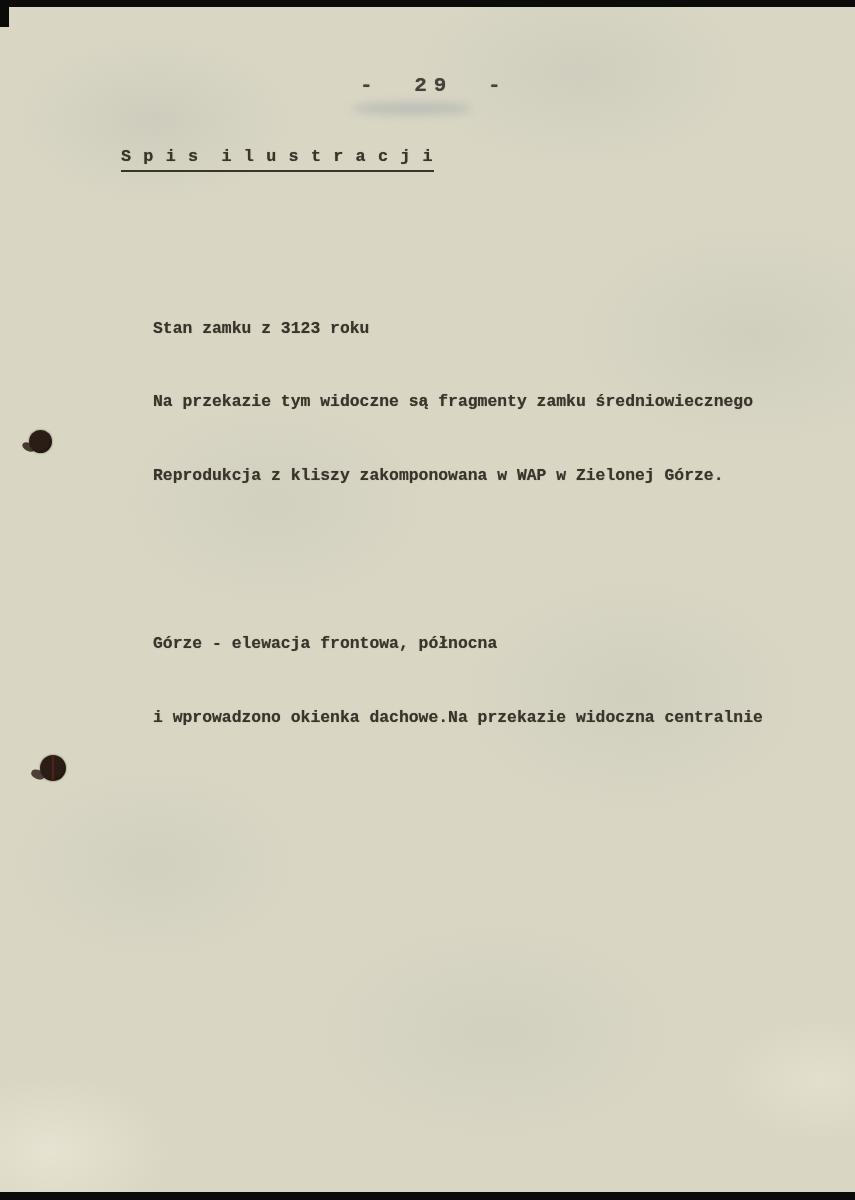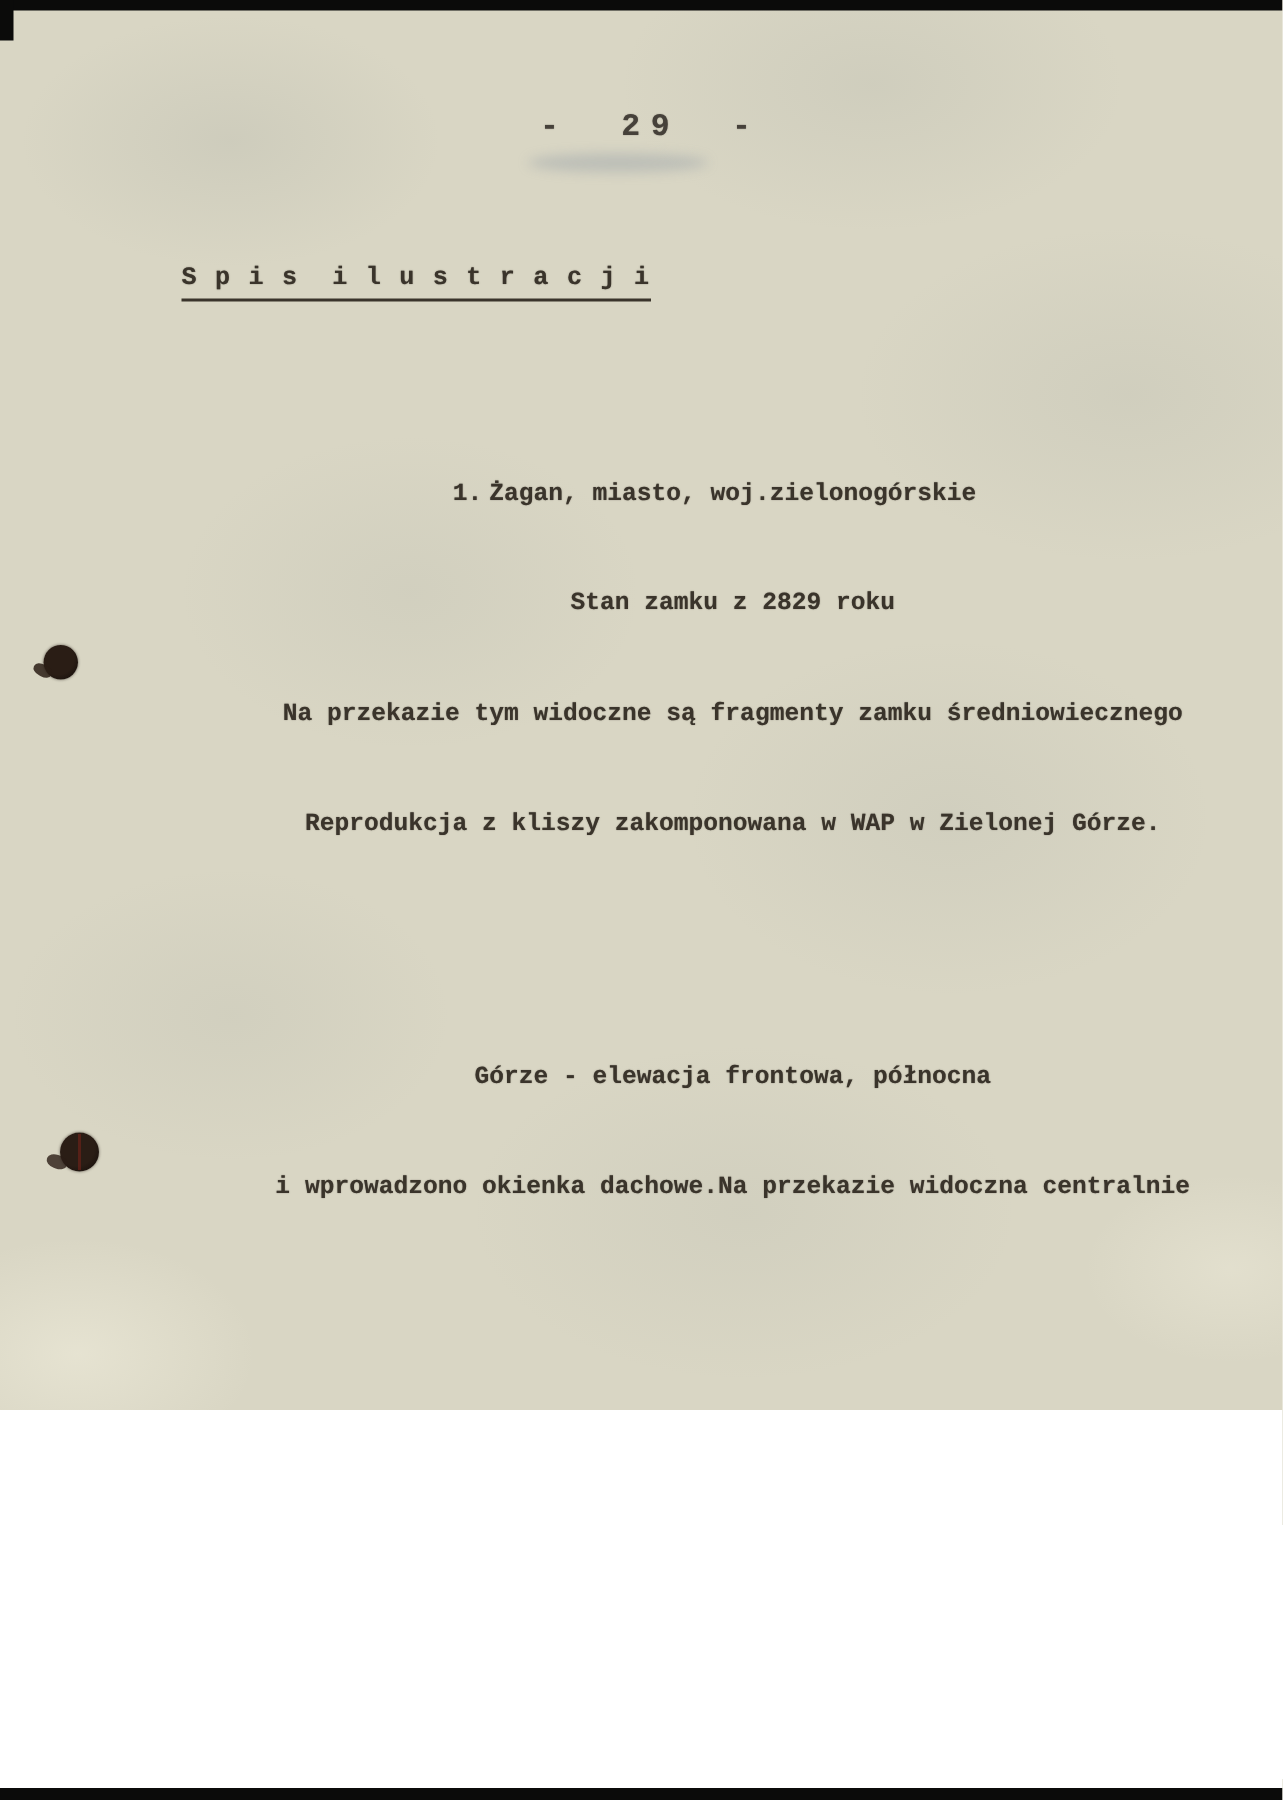--- a/index.html
+++ b/index.html
@@ -1,55 +1,54 @@
 <!DOCTYPE html>
 <html><head>
 <meta charset="utf-8">
 <style>
   html,body{margin:0;padding:0;}
   body{
     width:855px;height:1200px;overflow:hidden;
     font-family:"Liberation Mono","DejaVu Sans Mono",monospace;
   }
   .page{
-    position:relative;width:855px;height:940px;
+    position:relative;width:855px;height:1200px;
     background-color:#d9d6c4;
     background-image:
       radial-gradient(ellipse 200px 120px at 18% 10%, rgba(148,154,148,0.16), transparent 70%),
       radial-gradient(ellipse 240px 140px at 68% 6%,  rgba(148,154,148,0.14), transparent 70%),
       radial-gradient(ellipse 260px 160px at 88% 28%, rgba(148,154,148,0.13), transparent 70%),
       radial-gradient(ellipse 220px 150px at 32% 42%, rgba(148,154,148,0.11), transparent 70%),
       radial-gradient(ellipse 250px 170px at 74% 58%, rgba(148,154,148,0.12), transparent 70%),
       radial-gradient(ellipse 210px 140px at 18% 72%, rgba(148,154,148,0.11), transparent 70%),
       radial-gradient(ellipse 260px 160px at 58% 86%, rgba(148,154,148,0.11), transparent 70%),
       radial-gradient(ellipse 170px 110px at 6% 96%,  rgba(240,237,220,0.55), transparent 70%),
       radial-gradient(ellipse 140px 90px  at 96% 90%, rgba(240,237,220,0.40), transparent 70%);
     color:#3a342b;
-    text-align:center;
   }
   .typed{
     font-size:16.4px;font-weight:bold;
     text-shadow:0 0 0.8px rgba(58,52,43,0.65);
     white-space:pre;
   }
   .edge{position:absolute;background:#0b0b0a;}
   .edge-top{left:0;top:0;width:855px;height:7px;}
   .edge-top-notch{left:0;top:0;width:9px;height:27px;}
   .edge-bottom{left:0;top:1192px;width:855px;height:8px;}
   .page-number{
     position:absolute;left:360px;top:74px;
     font-size:21px;font-weight:bold;letter-spacing:7px;word-spacing:15px;
     color:#46413a;text-shadow:0 0 0.8px rgba(60,55,46,0.6);
   }
   .smudge{
     position:absolute;left:352px;top:102px;width:120px;height:13px;
     background:rgba(125,140,155,0.30);border-radius:50%;filter:blur(4px);
   }
   .doc-title{
-    position:absolute;left:121px;top:176px;
+    position:absolute;left:121px;top:147px;
     font-size:16.8px;font-weight:bold;letter-spacing:1.1px;
     padding-bottom:4px;border-bottom:2.5px solid #3a342b;
     text-shadow:0 0 0.8px rgba(58,52,43,0.7);white-space:pre;
   }
   .list{position:absolute;left:124px;top:216px;width:700px;}
   .line{line-height:35.4px;height:35.4px;}
   .line.cont{padding-left:29px;}
   .num{display:inline-block;width:29px;}
   .punch{
     position:absolute;border-radius:50%;
@@ -84,22 +83,21 @@
   <div class="punch punch-2"></div>
 
   <div class="smudge"></div>
   <div class="page-number">- 29 -</div>
 
   <div class="doc-title typed">S p i s  i l u s t r a c j i</div>
 
   <div class="list typed">
 
     <div>
-      <div class="line"><span class="num">1.</span><span>Żagan, miasto, woj.zielonogórskie</span></div>
-      <div class="line cont">Stan zamku z 2829 roku</div>
+      <div class="line cont">Stan zamku z 3123 roku</div>
       <div class="line cont">Na przekazie tym widoczne są fragmenty zamku średniowiecznego</div>
       <div class="line cont">Reprodukcja z kliszy zakomponowana w WAP w Zielonej Górze.</div>
     </div>
 
     <div>
       <div class="line cont">Górze - elewacja frontowa, północna</div>
       <div class="line cont">i wprowadzono okienka dachowe.Na przekazie widoczna centralnie</div>
       
       
       

